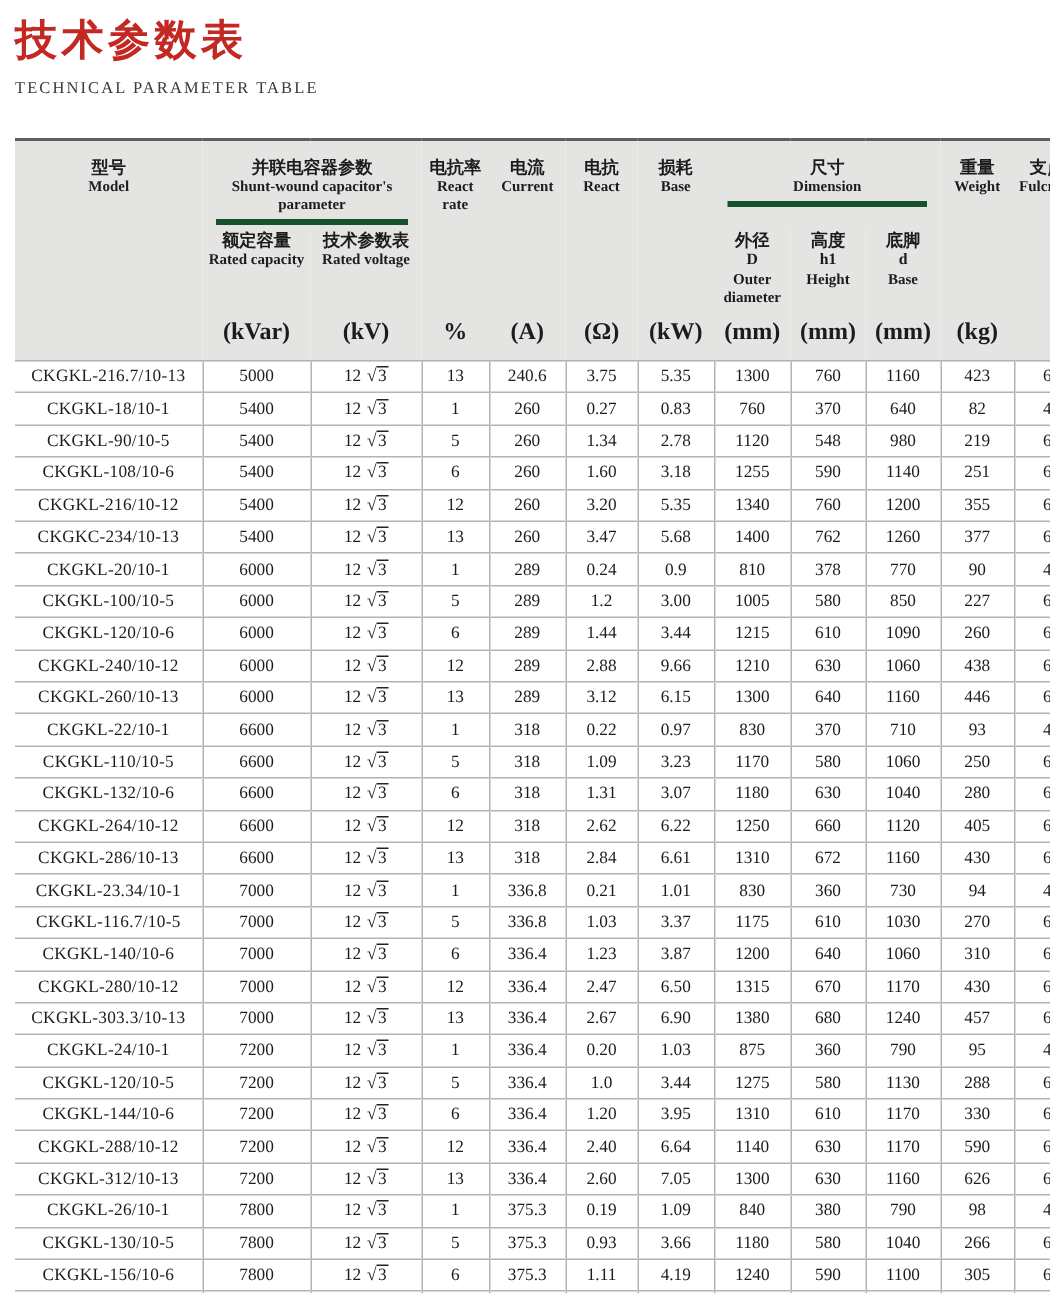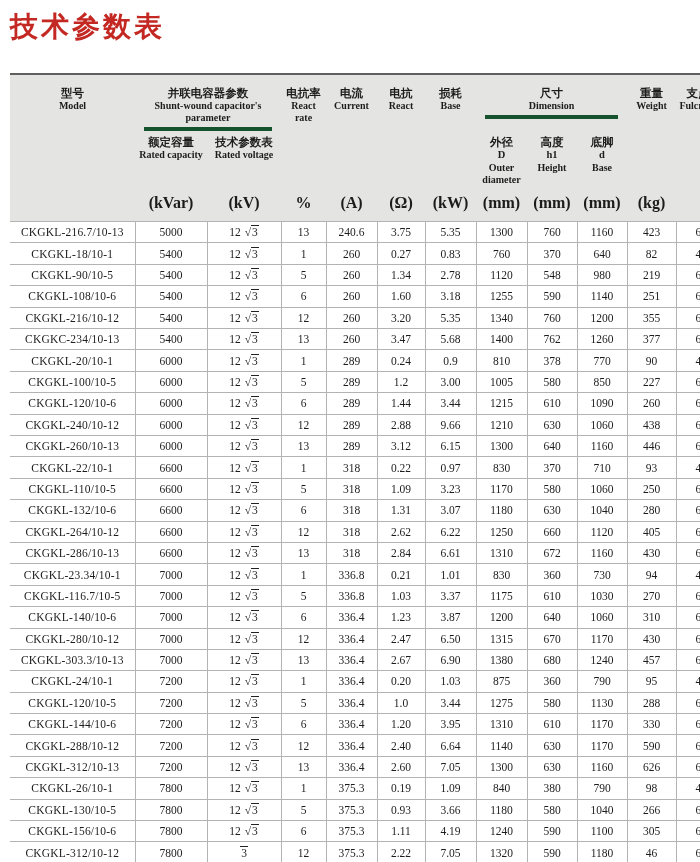--- a/index.html
+++ b/index.html
@@ -63,20 +63,21 @@
   }
   tbody td:first-child{border-left:none;letter-spacing:0.2px;}
   .radicand{border-top:1px solid #222;padding:0 1px;}
   .sqrt{padding-left:1px;}
 </style>
 </head>
 <body>
 
 <div class="page">
   <h1 class="title">技术参数表</h1>
+  <div class="subtitle">TECHNICAL PARAMETER TABLE</div>
 
   <table class="params">
     <colgroup>
       <col style="width:125px">
         <col style="width:72px">
         <col style="width:74px">
       <col style="width:45px">
         <col style="width:51px">
         <col style="width:48px">
       <col style="width:51px">

